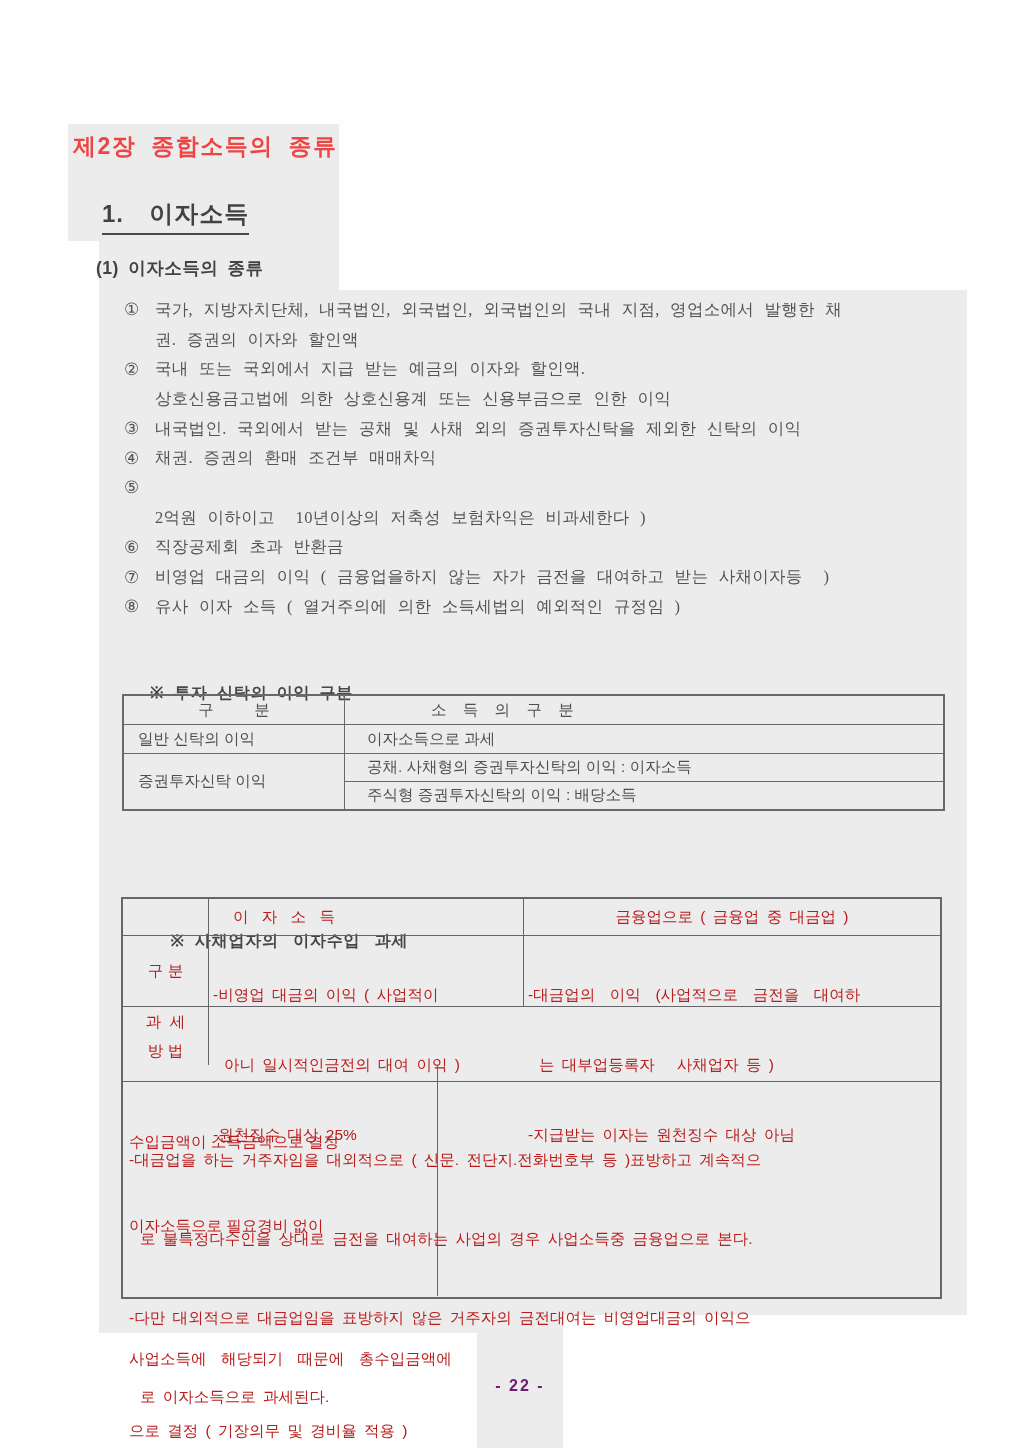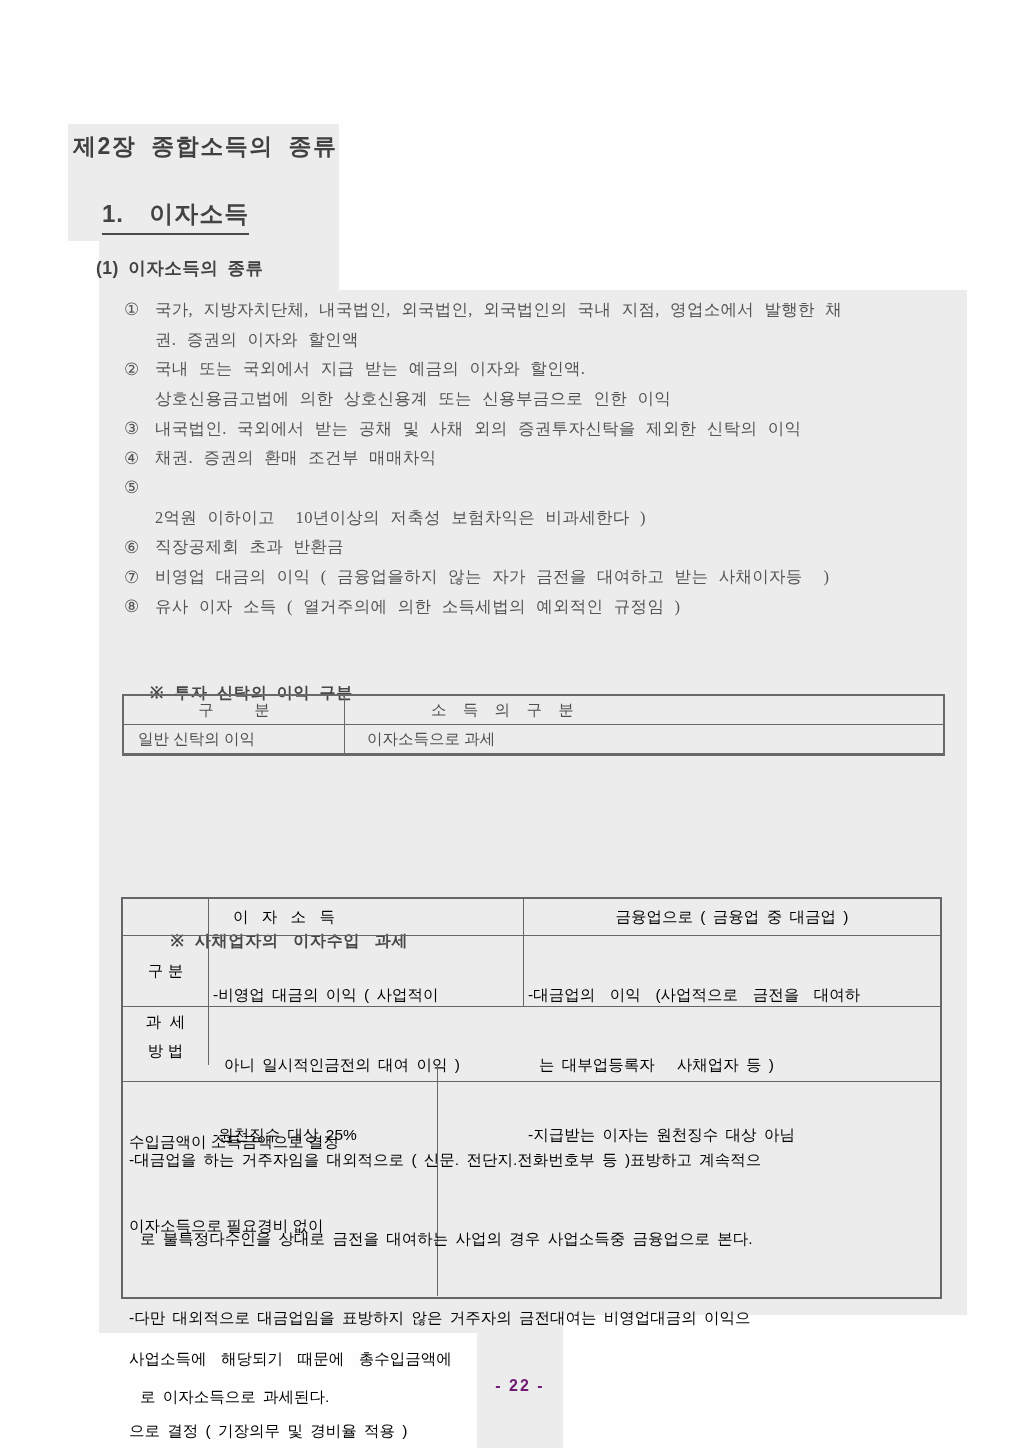--- a/index.html
+++ b/index.html
@@ -7,21 +7,21 @@
         font-family:"Liberation Sans",sans-serif;color:#525252;}
   
   .gray{position:absolute;background:#ececec;}
   .gray.a{left:68px;top:124px;width:271px;height:117px;}
   .gray.b{left:99px;top:241px;width:240px;height:49px;}
   .gray.c{left:99px;top:290px;width:868px;height:1025px;}
   .gray.d{left:99px;top:1315px;width:384px;height:18px;}
   .gray.e{left:477px;top:1315px;width:86px;height:133px;}
 
   .chapter-title{position:absolute;left:73px;top:131px;font-size:23px;font-weight:bold;
-                 color:#404040;letter-spacing:1.5px;word-spacing:7px;white-space:pre;}
+                 color:#ef4444;letter-spacing:1.5px;word-spacing:7px;white-space:pre;}
   .section-title{position:absolute;left:102px;top:198px;font-size:24px;font-weight:bold;
                  color:#434343;letter-spacing:1px;word-spacing:5px;white-space:pre;
                  border-bottom:2px solid #4a4a4a;padding-bottom:3px;}
   .subsection-title{position:absolute;left:96px;top:256px;font-size:17.5px;font-weight:bold;
                  color:#434343;letter-spacing:0.5px;word-spacing:4px;white-space:pre;}
 
   .list{position:absolute;left:124px;top:295px;width:845px;font-size:16.5px;
         font-family:"Liberation Serif",serif;color:#545454;}
   .list-line{height:29.7px;display:flex;align-items:center;white-space:pre;
              word-spacing:6px;letter-spacing:0.3px;}
@@ -44,21 +44,21 @@
   .t1-c2.headpad{padding-left:86px;word-spacing:8px;letter-spacing:2px;}
   .t1 .pad1{padding-left:14px;}
   .t1 .pad2{padding-left:22px;}
   .t1-row2{display:flex;height:55px;}
   .t1-sub{flex:1;display:flex;flex-direction:column;}
   .t1-suba{height:27px;border-bottom:1px solid #69696b;display:flex;align-items:center;white-space:pre;}
   .t1-subb{height:27px;display:flex;align-items:center;white-space:pre;}
 
   
   .t2{position:absolute;left:121px;top:897px;width:821px;border:2px solid #66666a;
-      box-sizing:border-box;font-size:15.5px;color:#000000;}
+      box-sizing:border-box;font-size:15.5px;color:#b91c1c;}
   .t2-row{display:flex;}
   .t2-row + .t2-row, .t2-notes{border-top:1px solid #66666a;}
   .t2-c0{flex:none;width:86px;border-right:1px solid #66666a;box-sizing:border-box;
          display:flex;align-items:center;justify-content:center;white-space:pre;}
   .t2-c1{flex:none;width:315px;border-right:1px solid #66666a;box-sizing:border-box;white-space:pre;}
   .t2-c2{flex:1;box-sizing:border-box;white-space:pre;}
   .t2-head{height:36px;}
   .t2-head .t2-c1{display:flex;align-items:center;padding-left:24px;word-spacing:7px;letter-spacing:1px;}
   .t2-head .t2-c2{display:flex;align-items:center;justify-content:center;word-spacing:3px;}
   .t2-r1{height:70px;}
@@ -109,20 +109,27 @@
 
   <div class="t1">
     <div class="t1-row">
       <div class="t1-c1 center">구  분</div>
       <div class="t1-c2 headpad">소 득 의 구 분</div>
     </div>
     <div class="t1-row">
       <div class="t1-c1 pad1">일반 신탁의 이익</div>
       <div class="t1-c2 pad2">이자소득으로 과세</div>
     </div>
+    <div class="t1-row2">
+      <div class="t1-c1 pad1">증권투자신탁 이익</div>
+      <div class="t1-sub">
+        <div class="t1-suba pad2">공채. 사채형의 증권투자신탁의 이익 : 이자소득</div>
+        <div class="t1-subb pad2">주식형 증권투자신탁의 이익 : 배당소득</div>
+      </div>
+    </div>
   </div>
 
   <div class="note-heading n2">
     <span class="ref-mark">※</span><span>사채업자의 이자수입 과세</span>
   </div>
 
   <div class="t2">
     <div class="t2-row t2-head">
       <div class="t2-c0"></div>
       <div class="t2-c1">이 자 소 득</div>

